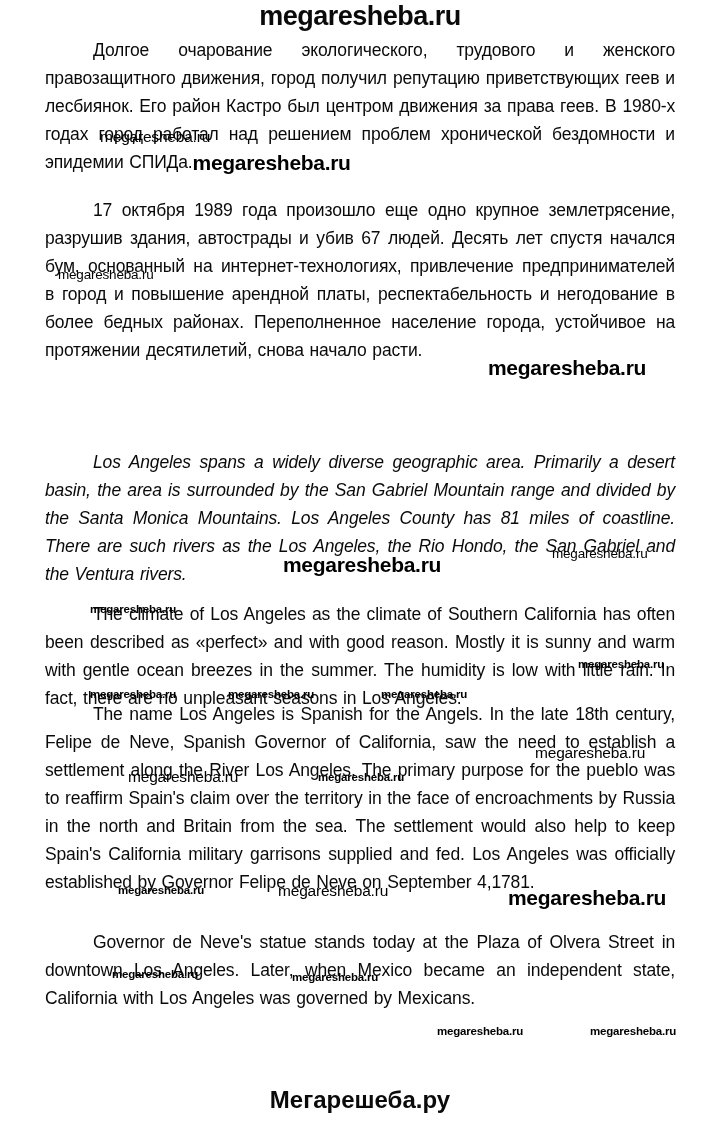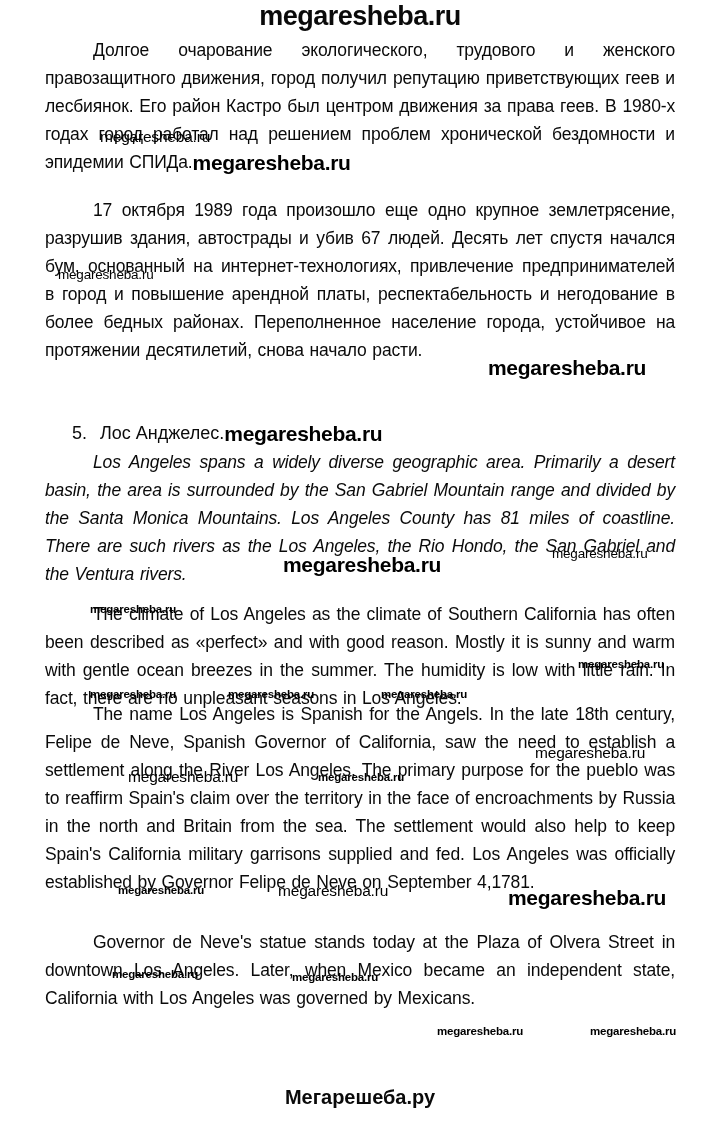--- a/index.html
+++ b/index.html
@@ -48,36 +48,35 @@
   div.wm { position: absolute; }
   span.wm.inline { position: static; vertical-align: -2px; }
   .wm-xs { font-size: 11.5px; font-weight: bold; }
   .wm-sm { font-size: 13.5px; font-weight: normal; }
   .wm-md { font-size: 15.5px; font-weight: normal; }
   .wm-lg { font-size: 21px; font-weight: bold; letter-spacing: -0.3px; }
 
   .footer-brand {
     position: absolute; top: 1086px; left: 0; width: 720px;
     text-align: center;
-    font-size: 20px; font-weight: bold;
+    font-size: 24px; font-weight: bold;
     margin: 0;
   }
 </style>
 </head>
 <body>
 
 <div class="page">
 
   <h1 class="page-title">megaresheba.ru</h1>
 
   <p class="para" style="top:36px;"><span>Долгое очарование экологического, трудового и женского правозащитного движения, город получил репутацию приветствующих геев и лесбиянок. Его район Кастро был центром движения за права геев. В 1980-х годах город работал над решением проблем хронической бездомности и эпидемии СПИДа.</span><span class="wm wm-lg inline">megaresheba.ru</span></p>
 
   <p class="para" style="top:196px;"><span>17 октября 1989 года произошло еще одно крупное землетрясение, разрушив здания, автострады и убив 67 людей. Десять лет спустя начался бум, основанный на интернет-технологиях, привлечение предпринимателей в город и повышение арендной платы, респектабельность и негодование в более бедных районах. Переполненное население города, устойчивое на протяжении десятилетий, снова начало расти.</span></p>
 
-  <div class="heading" style="top:419px;"><span class="num">5.</span><span class="hd-text">Лос Анджелес.</span><span class="wm wm-lg inline">megaresheba.ru</span></div>
 
   <p class="para" style="top:448px;font-style:italic;"><span>Los Angeles spans a widely diverse geographic area. Primarily a desert basin, the area is surrounded by the San Gabriel Mountain range and divided by the Santa Monica Mountains. Los Angeles County has 81 miles of coastline. There are such rivers as the Los Angeles, the Rio Hondo, the San Gabriel and the Ventura rivers.</span></p>
 
   <p class="para" style="top:600px;"><span>The climate of Los Angeles as the climate of Southern California has often been described as «perfect» and with good reason. Mostly it is sunny and warm with gentle ocean breezes in the summer. The humidity is low with little rain. In fact, there are no unpleasant seasons in Los Angeles.</span></p>
 
   <p class="para" style="top:700px;"><span>The name Los Angeles is Spanish for the Angels. In the late 18th century, Felipe de Neve, Spanish Governor of California, saw the need to establish a settlement along the River Los Angeles. The primary purpose for the pueblo was to reaffirm Spain's claim over the territory in the face of encroachments by Russia in the north and Britain from the sea. The settlement would also help to keep Spain's California military garrisons supplied and fed. Los Angeles was officially established by Governor Felipe de Neve on September 4,1781.</span></p>
 
   <p class="para" style="top:928px;"><span>Governor de Neve's statue stands today at the Plaza of Olvera Street in downtown Los Angeles. Later, when Mexico became an independent state, California with Los Angeles was governed by Mexicans.</span></p>
 
 

